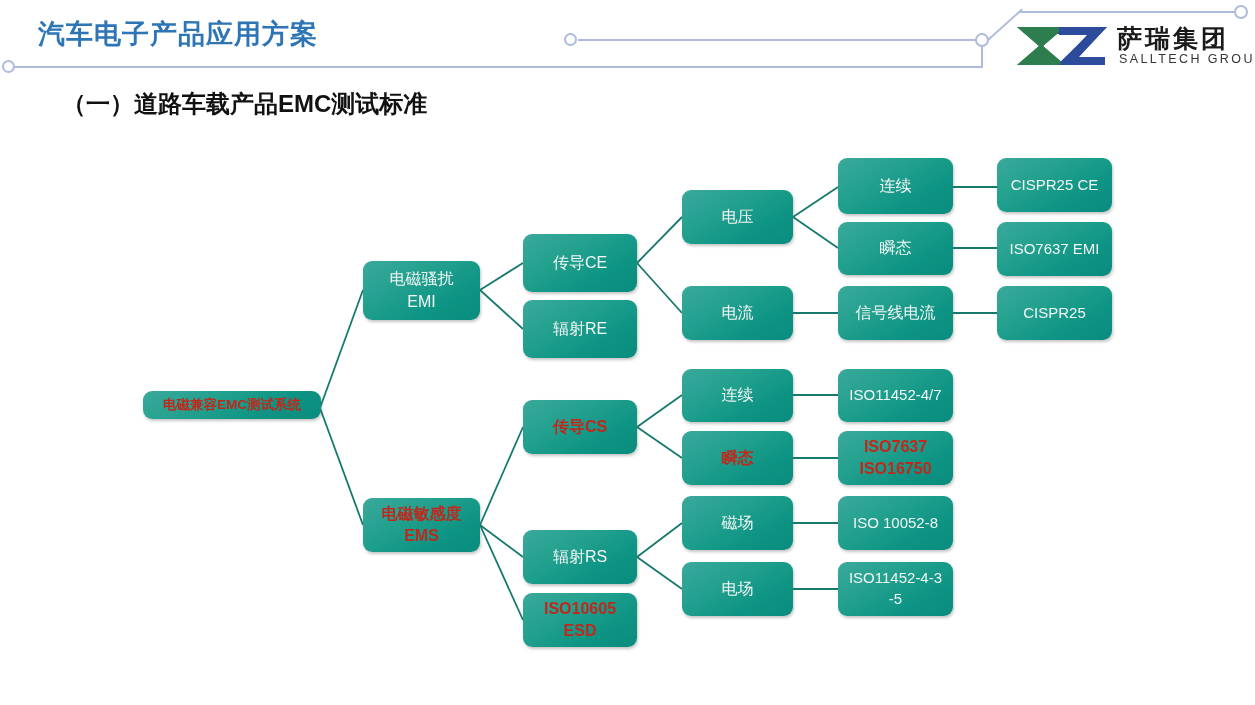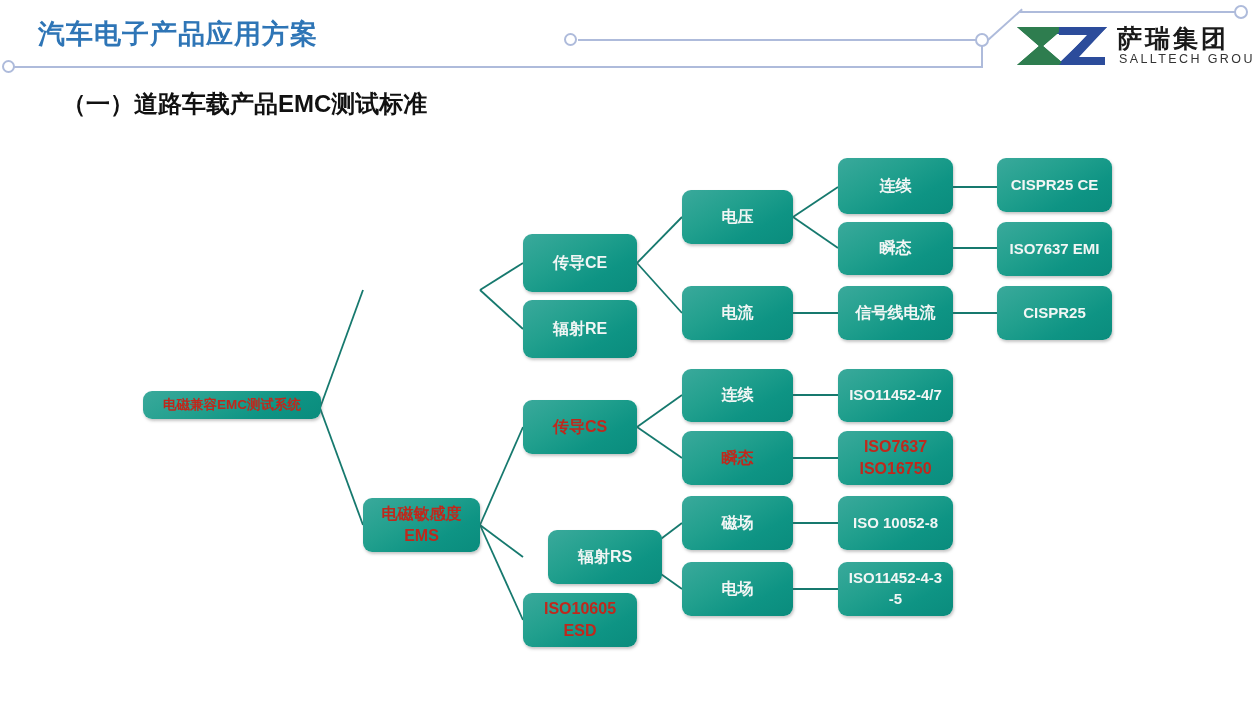--- a/index.html
+++ b/index.html
@@ -120,21 +120,20 @@
     justify-content: center;
     text-align: center;
     box-sizing: border-box;
     line-height: 1.38;
   }
   .node-label {
     display: block;
     width: 100%;
     padding: 0 4px;
     box-sizing: border-box;
-    font-weight: bold;
   }
   .txt-white { color: #F2F6F5; font-size: 16px; }
   .txt-red   { color: #C0281C; font-size: 16px; font-weight: bold; }
   .txt-red-sm{ color: #C0281C; font-size: 13.5px; font-weight: bold; }
   .txt-white-sm { color: #F2F6F5; font-size: 15px; }
 </style>
 </head>
 <body>
 
 <div id="header">
@@ -204,39 +203,43 @@
       <path d="M793,328 L838,328"></path>
       <path d="M793,393 L838,393"></path>
       <path d="M793,459 L838,459"></path>
     </g>
   </svg>
 
   <div class="node" style="left:143px; top:261px; width:178px; height:28px;">
     <span class="node-label txt-red-sm">电磁兼容EMC测试系统</span>
   </div>
 
+  <div class="node" style="left:363px; top:131px; width:117px; height:59px; flex-direction:column;">
+    <span class="node-label txt-white">电磁骚扰</span>
+    <span class="node-label txt-white">EMI</span>
+  </div>
 
   <div class="node" style="left:363px; top:368px; width:117px; height:54px; flex-direction:column;">
     <span class="node-label txt-red">电磁敏感度</span>
     <span class="node-label txt-red">EMS</span>
   </div>
 
   <div class="node" style="left:523px; top:104px; width:114px; height:58px;">
     <span class="node-label txt-white">传导CE</span>
   </div>
 
   <div class="node" style="left:523px; top:170px; width:114px; height:58px;">
     <span class="node-label txt-white">辐射RE</span>
   </div>
 
   <div class="node" style="left:523px; top:270px; width:114px; height:54px;">
     <span class="node-label txt-red">传导CS</span>
   </div>
 
-  <div class="node" style="left:523px; top:400px; width:114px; height:54px;margin-left:25px;">
+  <div class="node" style="left:523px; top:400px; width:114px; height:54px;">
     <span class="node-label txt-white">辐射RS</span>
   </div>
 
   <div class="node" style="left:523px; top:463px; width:114px; height:54px; flex-direction:column;">
     <span class="node-label txt-red">ISO10605</span>
     <span class="node-label txt-red">ESD</span>
   </div>
 
   <div class="node" style="left:682px; top:60px; width:111px; height:54px;">
     <span class="node-label txt-white">电压</span>

